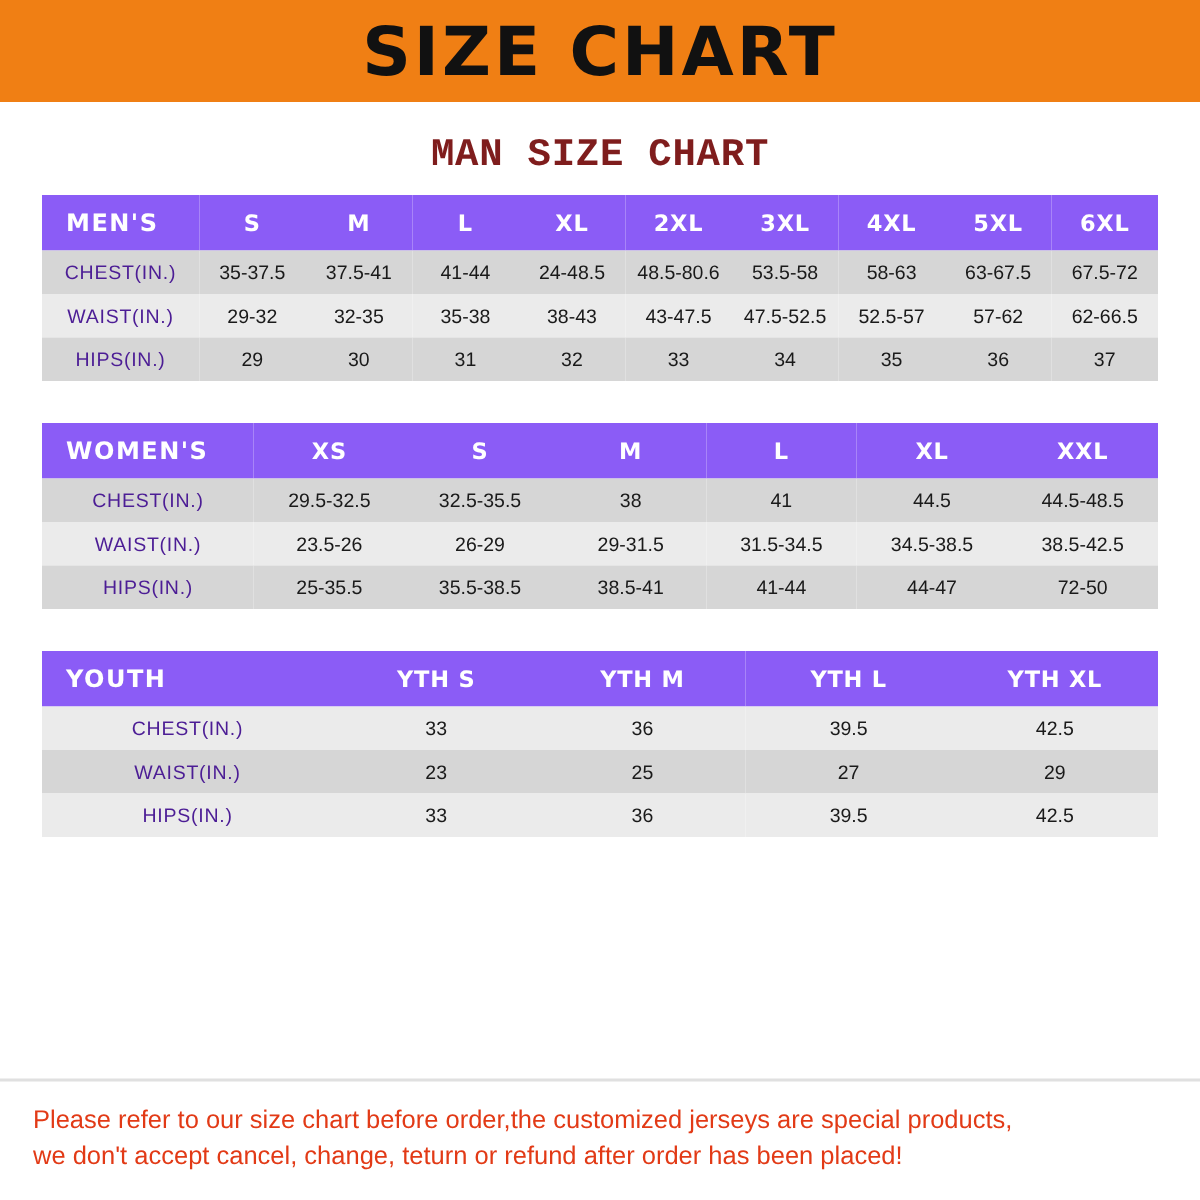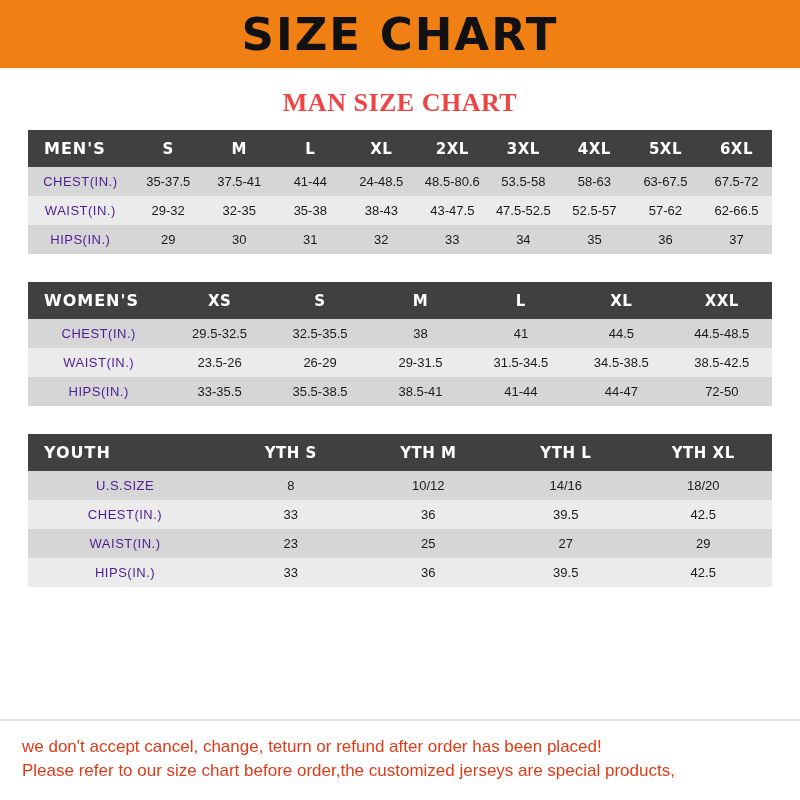--- a/index.html
+++ b/index.html
@@ -33,33 +33,33 @@
     font-size: 45px;
     letter-spacing: 2px;
     color: #111111;
     line-height: 1;
   }
   .section {
     padding: 0 28px;
   }
   .section-title {
     text-align: center;
-    font-family: Liberation Serif, serif;
+    font-family: Liberation Mono, monospace;
     font-weight: bold;
     font-size: 26px;
-    color: #ef4444;
+    color: #7f1d1d;
     letter-spacing: 0.5px;
   }
   table {
     border-collapse: collapse;
     width: 100%;
     table-layout: fixed;
   }
   .hdr-row td {
-    background: #404040;
+    background: #8b5cf6;
     color: #ffffff;
     font-family: "DejaVu Sans", sans-serif;
     font-weight: bold;
     font-size: 15px;
     text-align: center;
     padding: 9px 2px;
     letter-spacing: 0.5px;
   }
   .hdr-row td.rowlabel {
     text-align: left;
@@ -223,21 +223,21 @@
           <td class="rowlabel">WAIST(IN.)</td>
           <td>23.5-26</td>
           <td>26-29</td>
           <td>29-31.5</td>
           <td>31.5-34.5</td>
           <td>34.5-38.5</td>
           <td>38.5-42.5</td>
         </tr>
         <tr class="band-dark">
           <td class="rowlabel">HIPS(IN.)</td>
-          <td>33-35.5</td>
+          <td>25-35.5</td>
           <td>35.5-38.5</td>
           <td>38.5-41</td>
           <td>41-44</td>
           <td>44-47</td>
           <td>72-50</td>
         </tr>
       </tbody>
     </table>
   </div>
 
@@ -256,27 +256,20 @@
       <thead>
         <tr class="hdr-row">
           <td class="rowlabel">YOUTH</td>
           <td>YTH S</td>
           <td>YTH M</td>
           <td>YTH L</td>
           <td>YTH XL</td>
         </tr>
       </thead>
       <tbody>
-        <tr class="band-dark">
-          <td class="rowlabel">U.S.SIZE</td>
-          <td>8</td>
-          <td>10/12</td>
-          <td>14/16</td>
-          <td>18/20</td>
-        </tr>
         <tr class="band-light">
           <td class="rowlabel">CHEST(IN.)</td>
           <td>33</td>
           <td>36</td>
           <td>39.5</td>
           <td>42.5</td>
         </tr>
         <tr class="band-dark">
           <td class="rowlabel">WAIST(IN.)</td>
           <td>23</td>
@@ -289,17 +282,17 @@
           <td>33</td>
           <td>36</td>
           <td>39.5</td>
           <td>42.5</td>
         </tr>
       </tbody>
     </table>
   </div>
 
   <div class="footer-note">
+    <p>Please refer to our size chart before order,the customized jerseys are special products,</p>
     <p>we don't accept cancel, change, teturn or refund after order has been placed!</p>
-    <p>Please refer to our size chart before order,the customized jerseys are special products,</p>
   </div>
 
 </div>
 
 </body></html>

